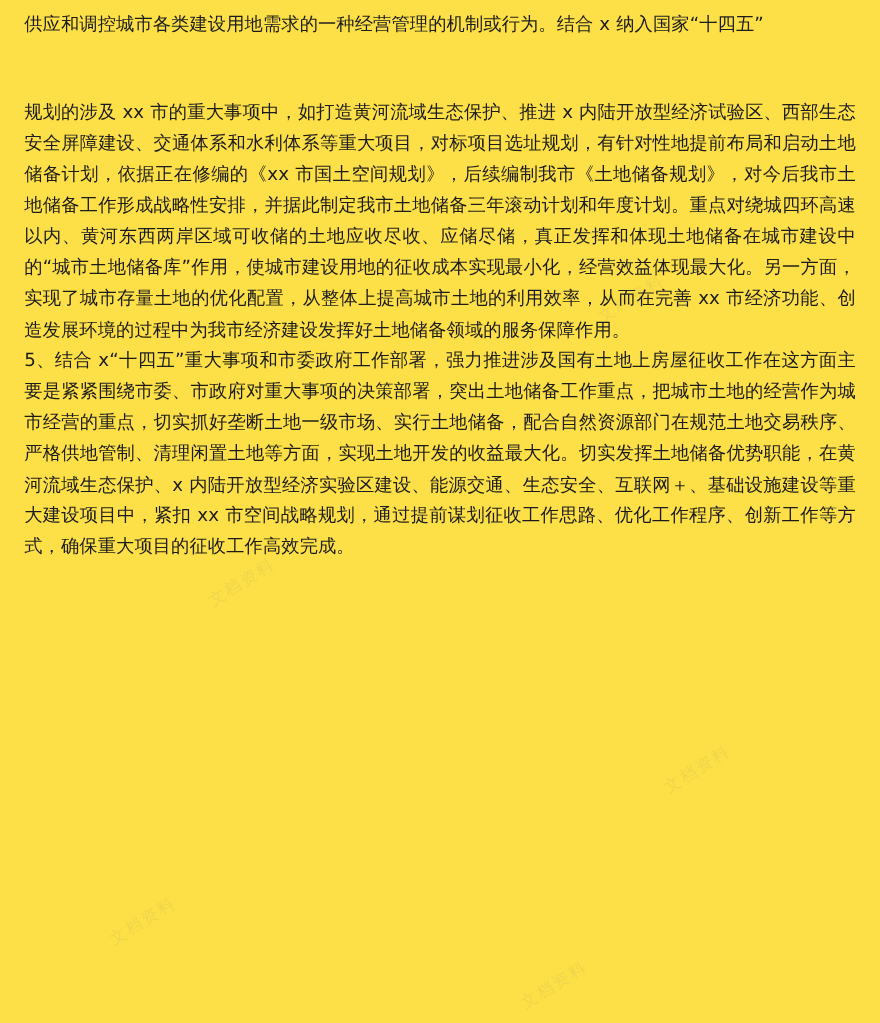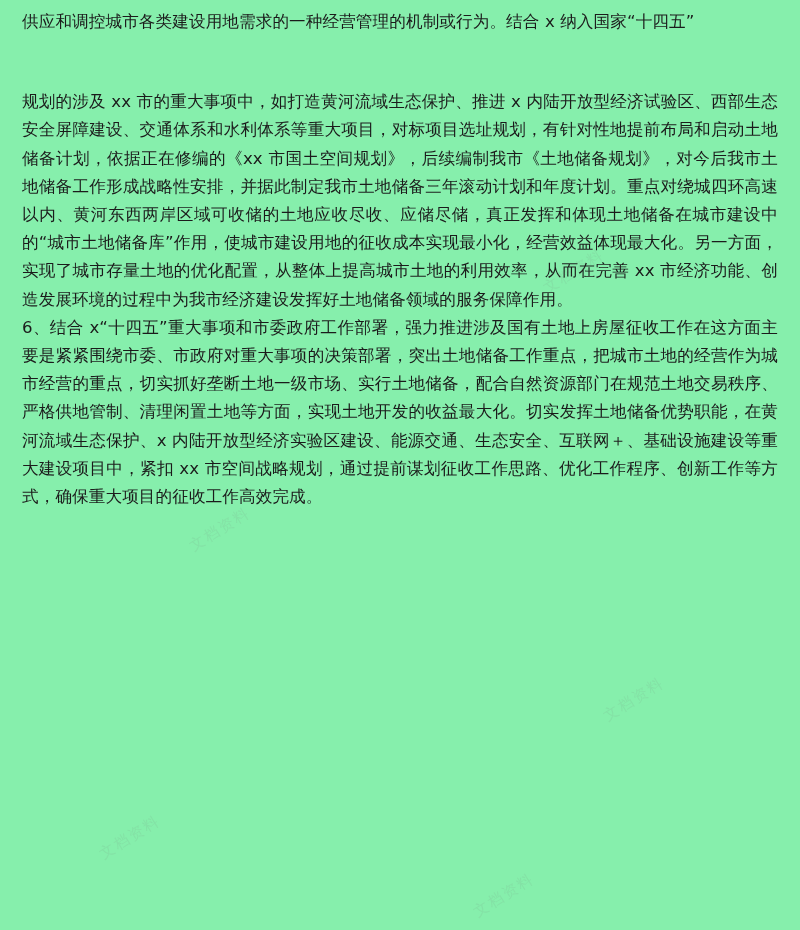--- a/index.html
+++ b/index.html
@@ -10,21 +10,21 @@
   body {
     width: 800px;
     height: 930px;
     overflow: hidden;
     font-family: "DejaVu Sans", "Liberation Sans", sans-serif;
   }
   .page {
     position: relative;
     width: 800px;
     height: 930px;
-    background: #86efac;
+    background: #fde047;
     box-sizing: border-box;
     padding: 8px 22px 0 22px;
   }
   .doc-body {
     font-size: 16.6px;
     line-height: 28.2px;
     color: #1b1b1b;
     text-align: justify;
     text-justify: inter-ideograph;
     letter-spacing: 0.1px;
@@ -59,21 +59,21 @@
 <div class="page">
 
   <div class="doc-body">
 
     <p class="para">供应和调控城市各类建设用地需求的一种经营管理的机制或行为。结合 x 纳入国家“十四五”</p>
 
     <div class="gap-top"></div>
 
     <p class="para">规划的涉及 xx 市的重大事项中，如打造黄河流域生态保护、推进 x 内陆开放型经济试验区、西部生态安全屏障建设、交通体系和水利体系等重大项目，对标项目选址规划，有针对性地提前布局和启动土地储备计划，依据正在修编的《xx 市国土空间规划》，后续编制我市《土地储备规划》，对今后我市土地储备工作形成战略性安排，并据此制定我市土地储备三年滚动计划和年度计划。重点对绕城四环高速以内、黄河东西两岸区域可收储的土地应收尽收、应储尽储，真正发挥和体现土地储备在城市建设中的“城市土地储备库”作用，使城市建设用地的征收成本实现最小化，经营效益体现最大化。另一方面，实现了城市存量土地的优化配置，从整体上提高城市土地的利用效率，从而在完善 xx 市经济功能、创造发展环境的过程中为我市经济建设发挥好土地储备领域的服务保障作用。</p>
 
-    <p class="para">6、结合 x“十四五”重大事项和市委政府工作部署，强力推进涉及国有土地上房屋征收工作在这方面主要是紧紧围绕市委、市政府对重大事项的决策部署，突出土地储备工作重点，把城市土地的经营作为城市经营的重点，切实抓好垄断土地一级市场、实行土地储备，配合自然资源部门在规范土地交易秩序、严格供地管制、清理闲置土地等方面，实现土地开发的收益最大化。切实发挥土地储备优势职能，在黄河流域生态保护、x 内陆开放型经济实验区建设、能源交通、生态安全、互联网＋、基础设施建设等重大建设项目中，紧扣 xx 市空间战略规划，通过提前谋划征收工作思路、优化工作程序、创新工作等方式，确保重大项目的征收工作高效完成。</p>
+    <p class="para">5、结合 x“十四五”重大事项和市委政府工作部署，强力推进涉及国有土地上房屋征收工作在这方面主要是紧紧围绕市委、市政府对重大事项的决策部署，突出土地储备工作重点，把城市土地的经营作为城市经营的重点，切实抓好垄断土地一级市场、实行土地储备，配合自然资源部门在规范土地交易秩序、严格供地管制、清理闲置土地等方面，实现土地开发的收益最大化。切实发挥土地储备优势职能，在黄河流域生态保护、x 内陆开放型经济实验区建设、能源交通、生态安全、互联网＋、基础设施建设等重大建设项目中，紧扣 xx 市空间战略规划，通过提前谋划征收工作思路、优化工作程序、创新工作等方式，确保重大项目的征收工作高效完成。</p>
 
 
   </div>
 
   <div class="watermark wm1">文档资料</div>
   <div class="watermark wm2">文档资料</div>
   <div class="watermark wm3">文档资料</div>
   <div class="watermark wm4">文档资料</div>
   <div class="watermark wm5">文档资料</div>
 

